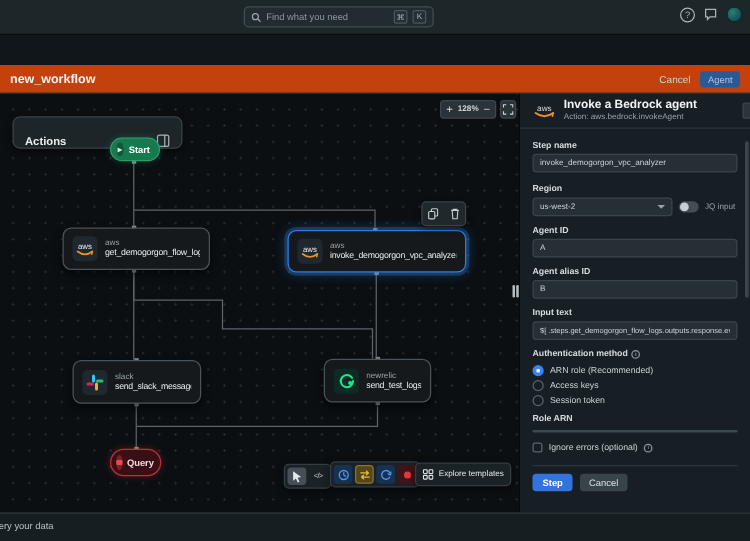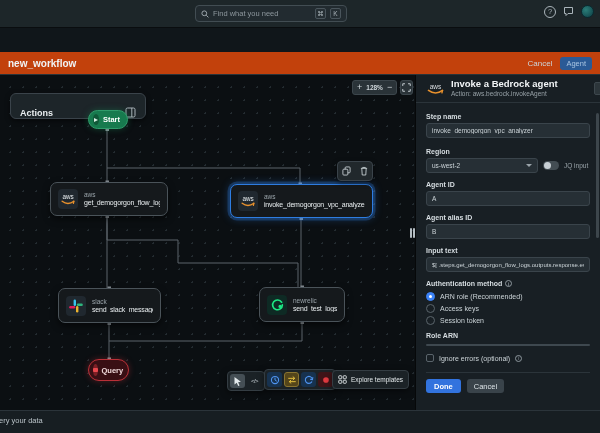--- a/index.html
+++ b/index.html
@@ -413,21 +413,21 @@
       <div class="flabel mt6">Role ARN</div>
       <div class="arn-line"></div>
 
       <div class="radio-row mt6">
         <span class="chk"></span>
         <span class="radio-lab">Ignore errors (optional)</span>
         <span class="info">i</span>
       </div>
 
       <div class="pfoot">
-        <button class="done-btn">Done</button>
+        <button class="done-btn">Step</button>
         <button class="pcancel-btn">Cancel</button>
       </div>
     </div>
 
     <div class="pscroll"></div>
   </div>
 
   <div class="resize-handle">
       <i></i>
       <i></i>

